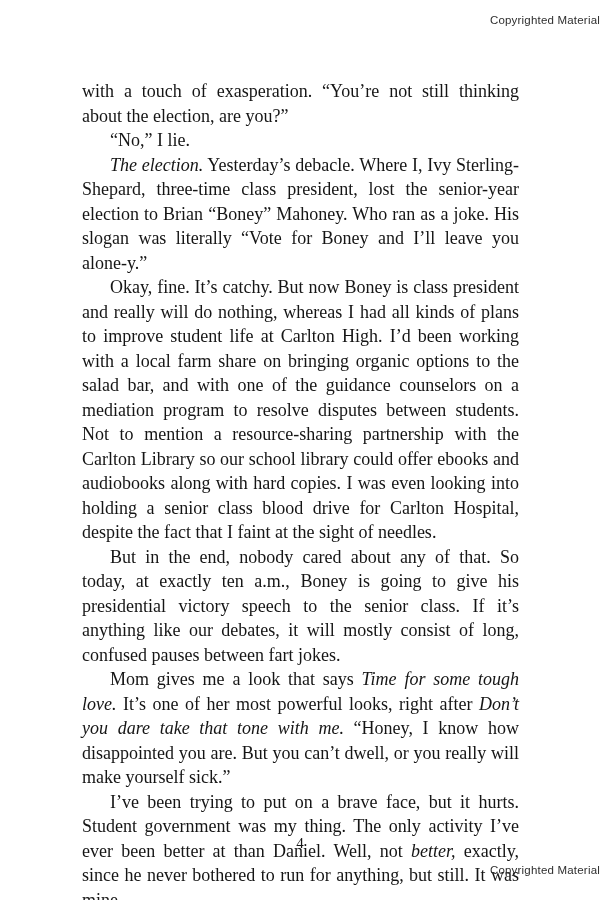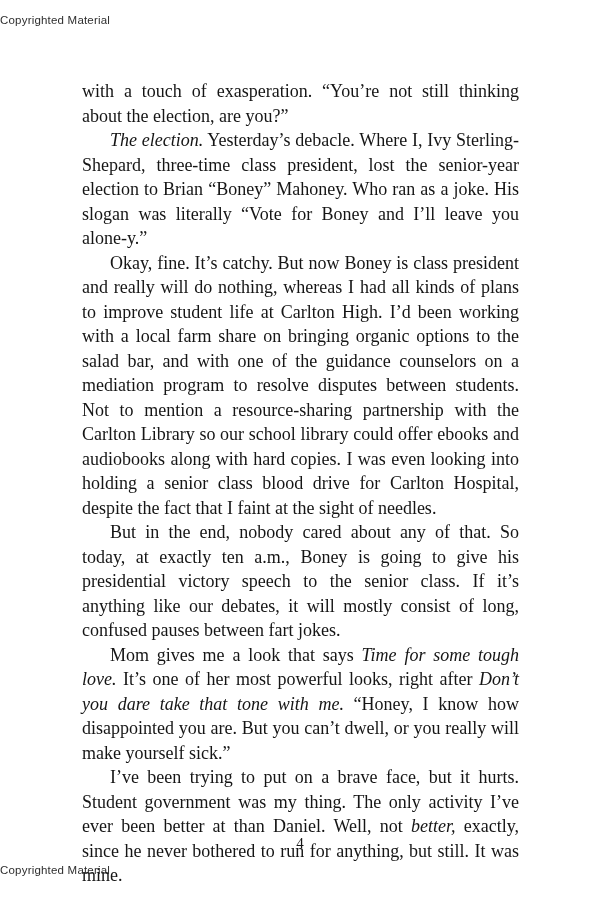--- a/index.html
+++ b/index.html
@@ -13,21 +13,21 @@
     height: 900px;
     background: #ffffff;
     overflow: hidden;
     font-family: "Liberation Serif", "DejaVu Serif", serif;
     color: #1b1b1b;
   }
   .copyright {
     position: absolute;
     left: 0;
     right: 0;
-    text-align: left;
+    text-align: right;
     font-family: "Liberation Sans", "DejaVu Sans", sans-serif;
     font-size: 11.5px;
     letter-spacing: 0.2px;
     color: #2e2e2e;
   }
   .copyright.top { top: 14px; }
   .copyright.bottom { top: 864px; }
   .text-block {
     position: absolute;
     top: 79px;
@@ -60,20 +60,21 @@
   }
 </style>
 </head>
 <body>
 
 <div class="book-page">
   <div class="copyright top">Copyrighted Material</div>
 
   <div class="text-block">
       <p class="no-indent"><span>with a touch of exasperation. “You’re not still thinking about the election, are you?”</span></p>
+      <p><span>“No,” I lie.</span></p>
       <p><em>The election.</em><span> Yesterday’s debacle. Where I, Ivy Sterling-Shepard, three-time class president, lost the senior-year election to Brian “Boney” Mahoney. Who ran as a joke. His slogan was literally “Vote for Boney and I’ll leave you alone-y.”</span></p>
       <p><span>Okay, fine. It’s catchy. But now Boney is class president and really will do nothing, whereas I had all kinds of plans to improve student life at Carlton High. I’d been working with a local farm share on bringing organic options to the salad bar, and with one of the guidance counselors on a mediation program to resolve disputes between students. Not to mention a resource-sharing partnership with the Carlton Library so our school library could offer ebooks and audiobooks along with hard copies. I was even looking into holding a senior class blood drive for Carlton Hospital, despite the fact that I faint at the sight of needles.</span></p>
       <p><span>But in the end, nobody cared about any of that. So today, at exactly ten a.m., Boney is going to give his presidential victory speech to the senior class. If it’s anything like our debates, it will mostly consist of long, confused pauses between fart jokes.</span></p>
       <p><span>Mom gives me a look that says </span><em>Time for some tough love.</em><span> It’s one of her most powerful looks, right after </span><em>Don’t you dare take that tone with me.</em><span> “Honey, I know how disappointed you are. But you can’t dwell, or you really will make yourself sick.”</span></p>
       <p><span>I’ve been trying to put on a brave face, but it hurts. Student government was my thing. The only activity I’ve ever been better at than Daniel. Well, not </span><em>better,</em><span> exactly, since he never bothered to run for anything, but still. It was mine.</span></p>
     </div>
 
   <div class="page-number">4</div>
 
   <div class="copyright bottom">Copyrighted Material</div>

